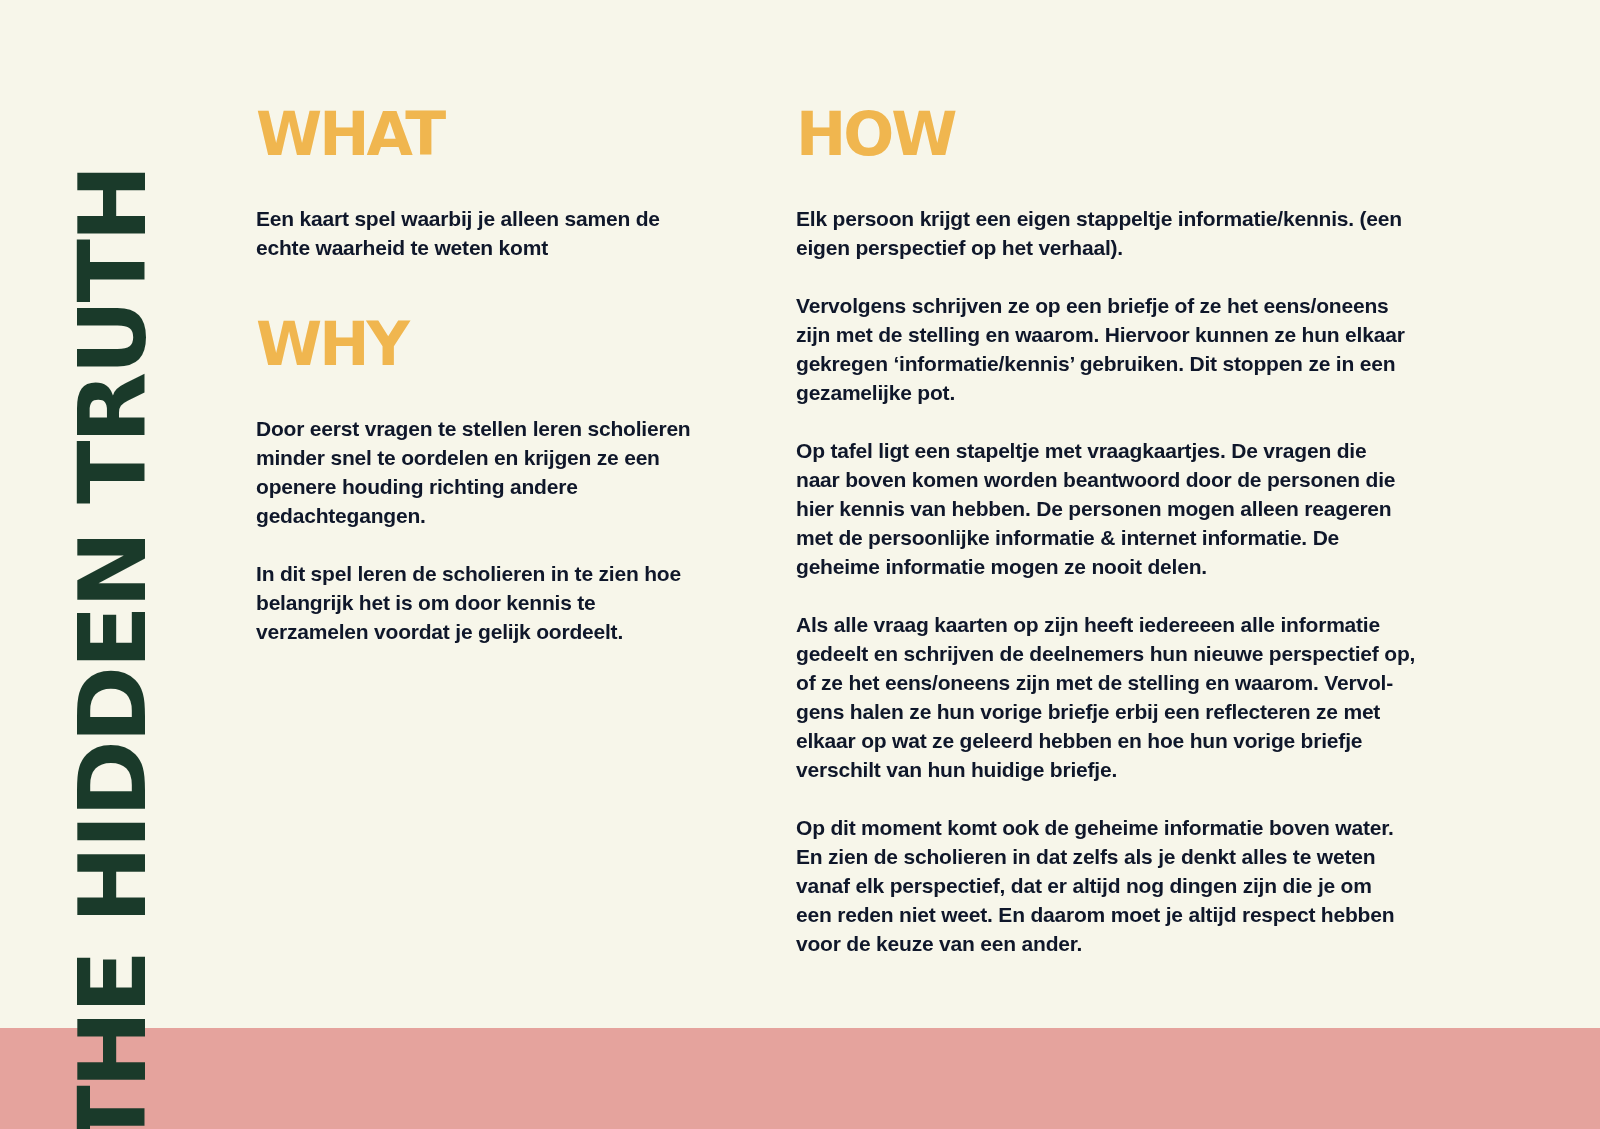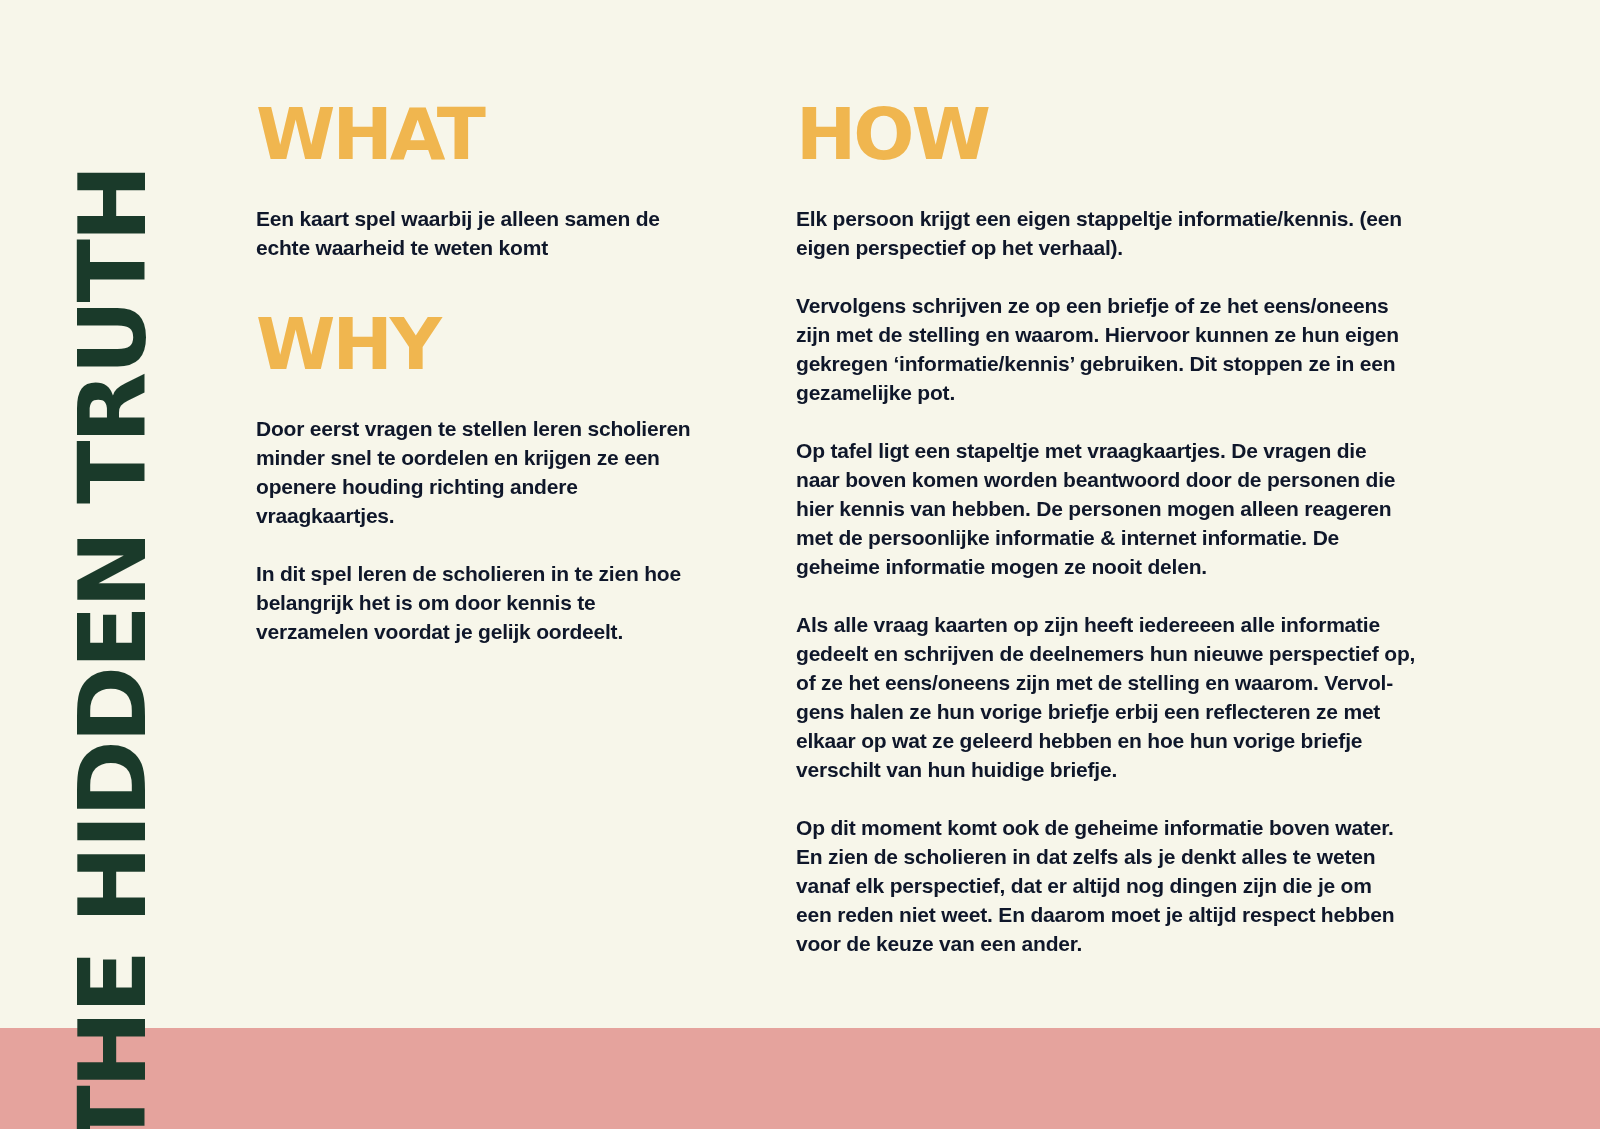--- a/index.html
+++ b/index.html
@@ -44,21 +44,21 @@
     left: 256px;
     width: 560px;
   }
   .col-right {
     left: 796px;
     width: 762px;
   }
   .display-heading {
     font-family: "DejaVu Sans", sans-serif;
     font-weight: 800;
-    font-size: 72px;
+    font-size: 60px;
     line-height: 92px;
     letter-spacing: -3px;
     color: #F0B64F;
     margin: 0 0 24px 0;
   }
   .display-heading.secondary {
     margin-top: 36px;
   }
   .body-text {
     font-family: "Liberation Sans", sans-serif;
@@ -80,32 +80,32 @@
 
 <div class="col col-left">
   <h1 class="display-heading">WHAT</h1>
   <p class="body-text">Een kaart spel waarbij je alleen samen de
 echte waarheid te weten komt</p>
 
   <h1 class="display-heading secondary">WHY</h1>
   <p class="body-text">Door eerst vragen te stellen leren scholieren
 minder snel te oordelen en krijgen ze een
 openere houding richting andere
-vraagkaartjes.</p>
+gedachtegangen.</p>
   <p class="body-text">In dit spel leren de scholieren in te zien hoe
 belangrijk het is om door kennis te
 verzamelen voordat je gelijk oordeelt.</p>
 </div>
 
 <div class="col col-right">
   <h1 class="display-heading">HOW</h1>
   <p class="body-text">Elk persoon krijgt een eigen stappeltje informatie/kennis. (een
 eigen perspectief op het verhaal).</p>
   <p class="body-text">Vervolgens schrijven ze op een briefje of ze het eens/oneens
-zijn met de stelling en waarom. Hiervoor kunnen ze hun eigen
+zijn met de stelling en waarom. Hiervoor kunnen ze hun elkaar
 gekregen ‘informatie/kennis’ gebruiken. Dit stoppen ze in een
 gezamelijke pot.</p>
   <p class="body-text">Op tafel ligt een stapeltje met vraagkaartjes. De vragen die
 naar boven komen worden beantwoord door de personen die
 hier kennis van hebben. De personen mogen alleen reageren
 met de persoonlijke informatie &amp; internet informatie. De
 geheime informatie mogen ze nooit delen.</p>
   <p class="body-text">Als alle vraag kaarten op zijn heeft iedereeen alle informatie
 gedeelt en schrijven de deelnemers hun nieuwe perspectief op,
 of ze het eens/oneens zijn met de stelling en waarom. Vervol-

